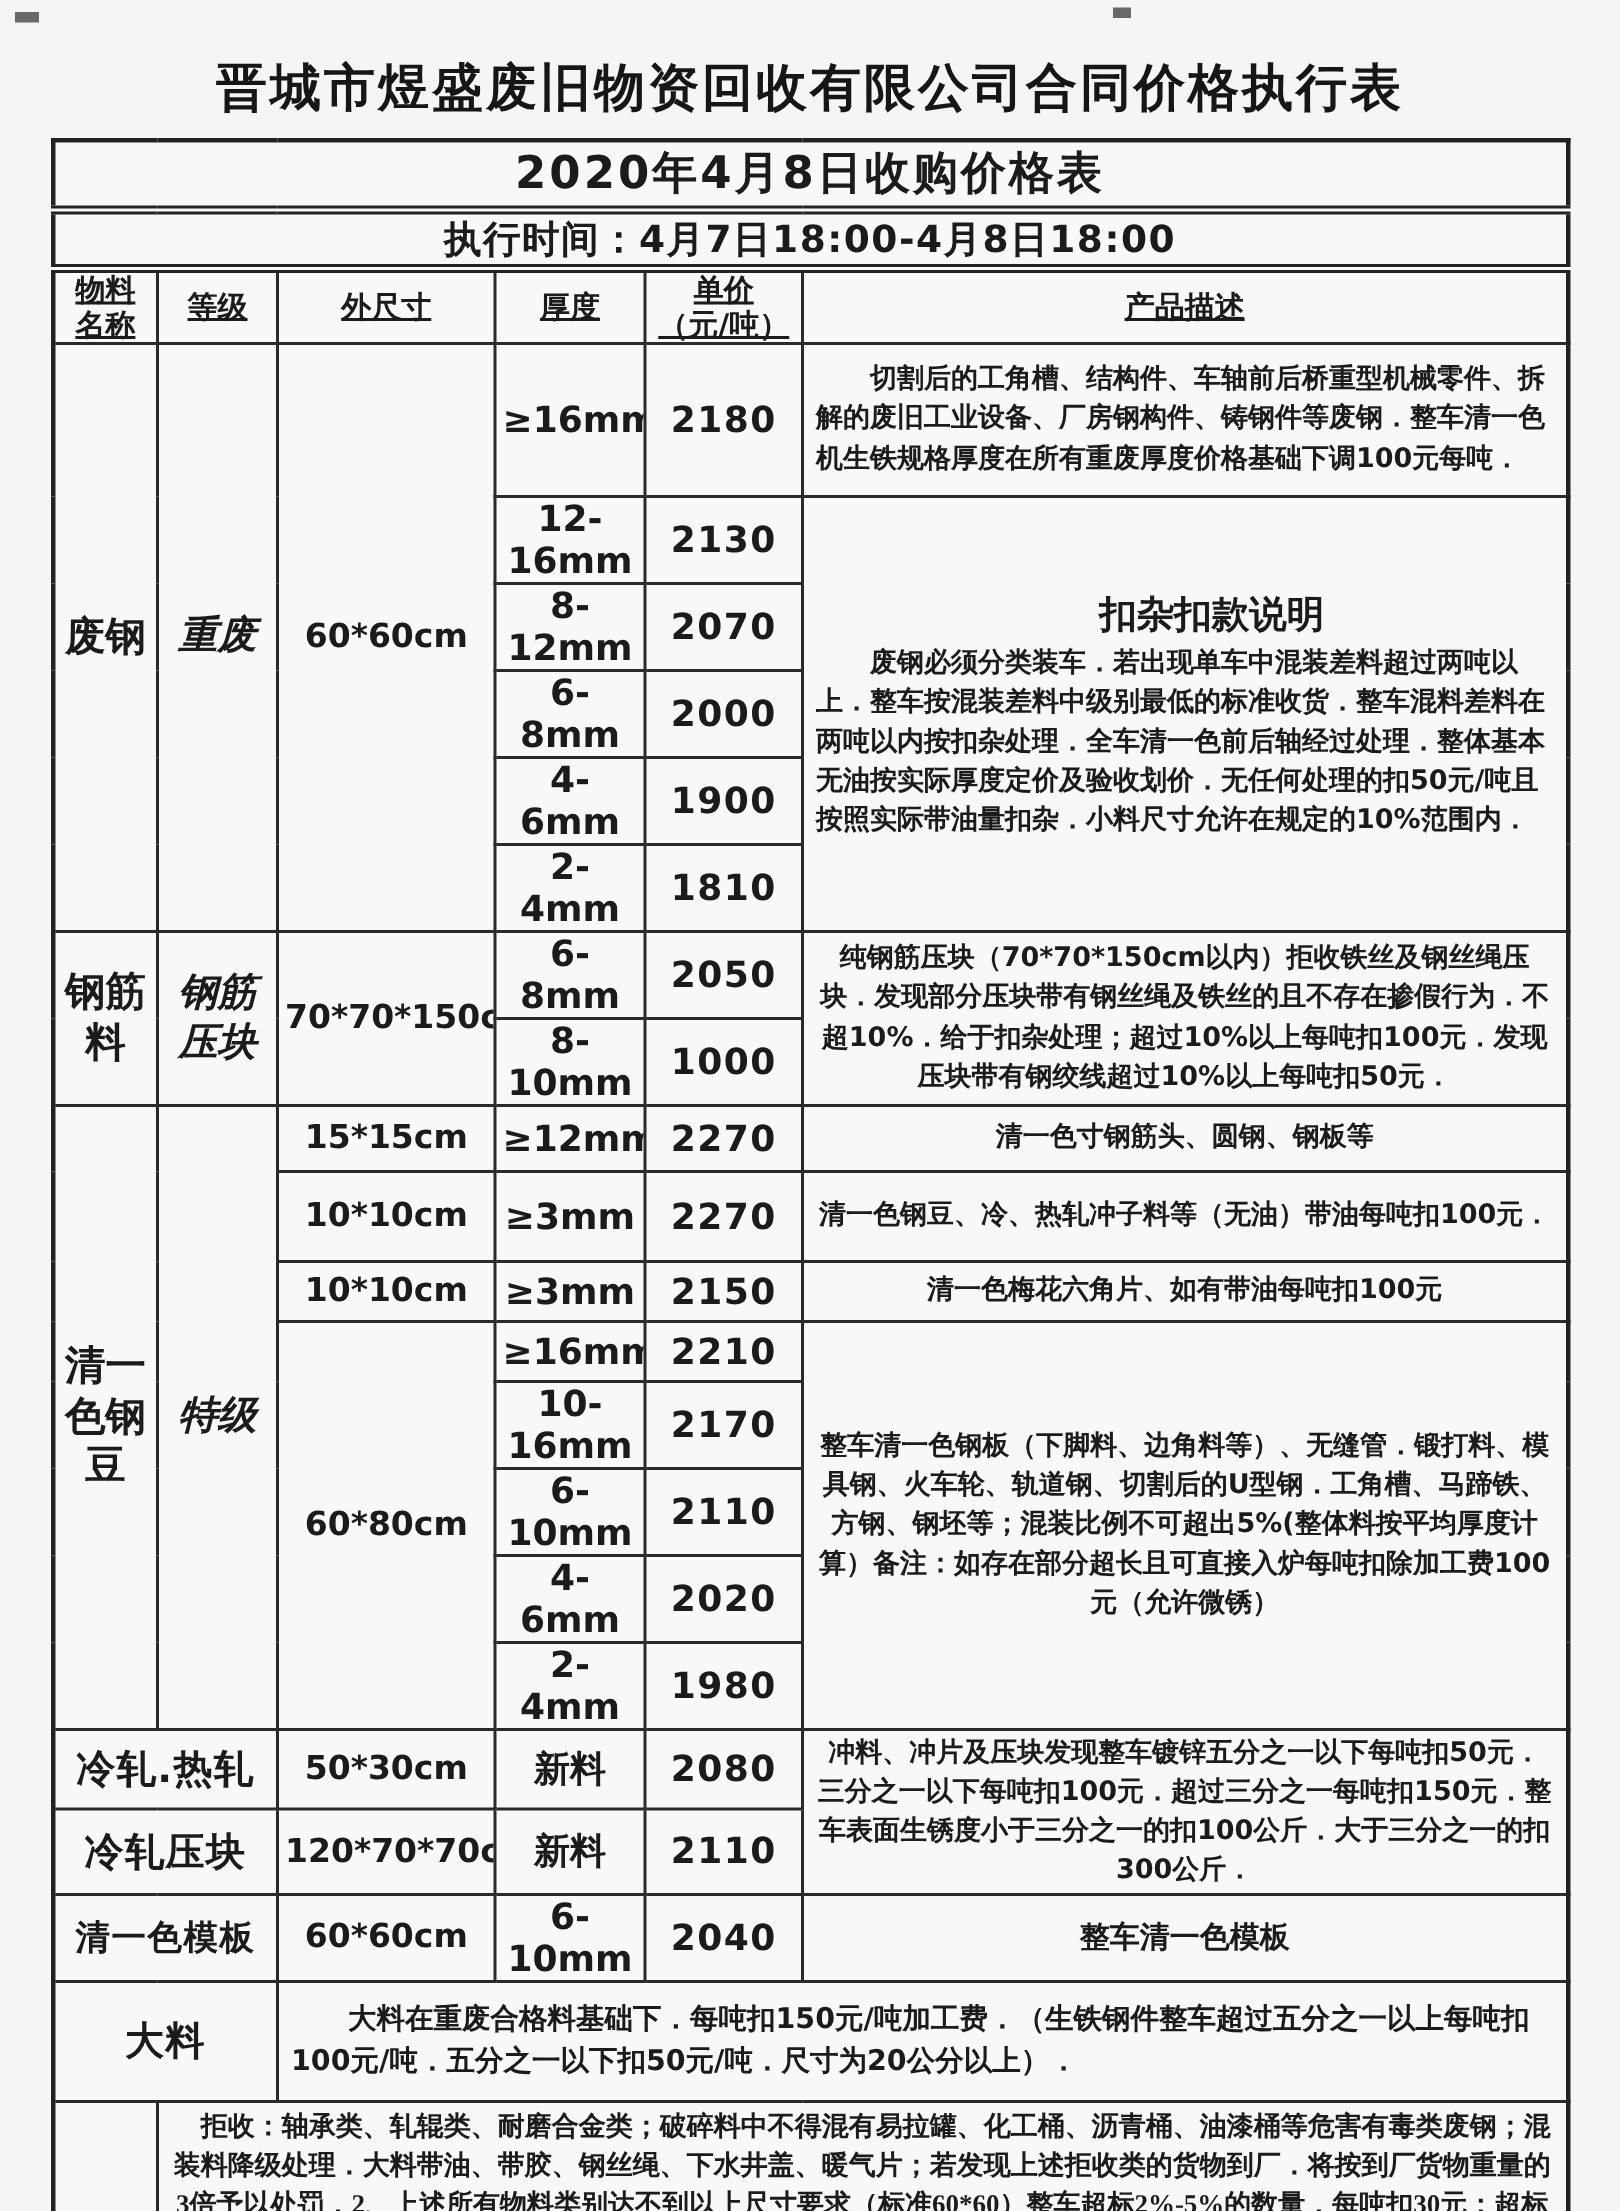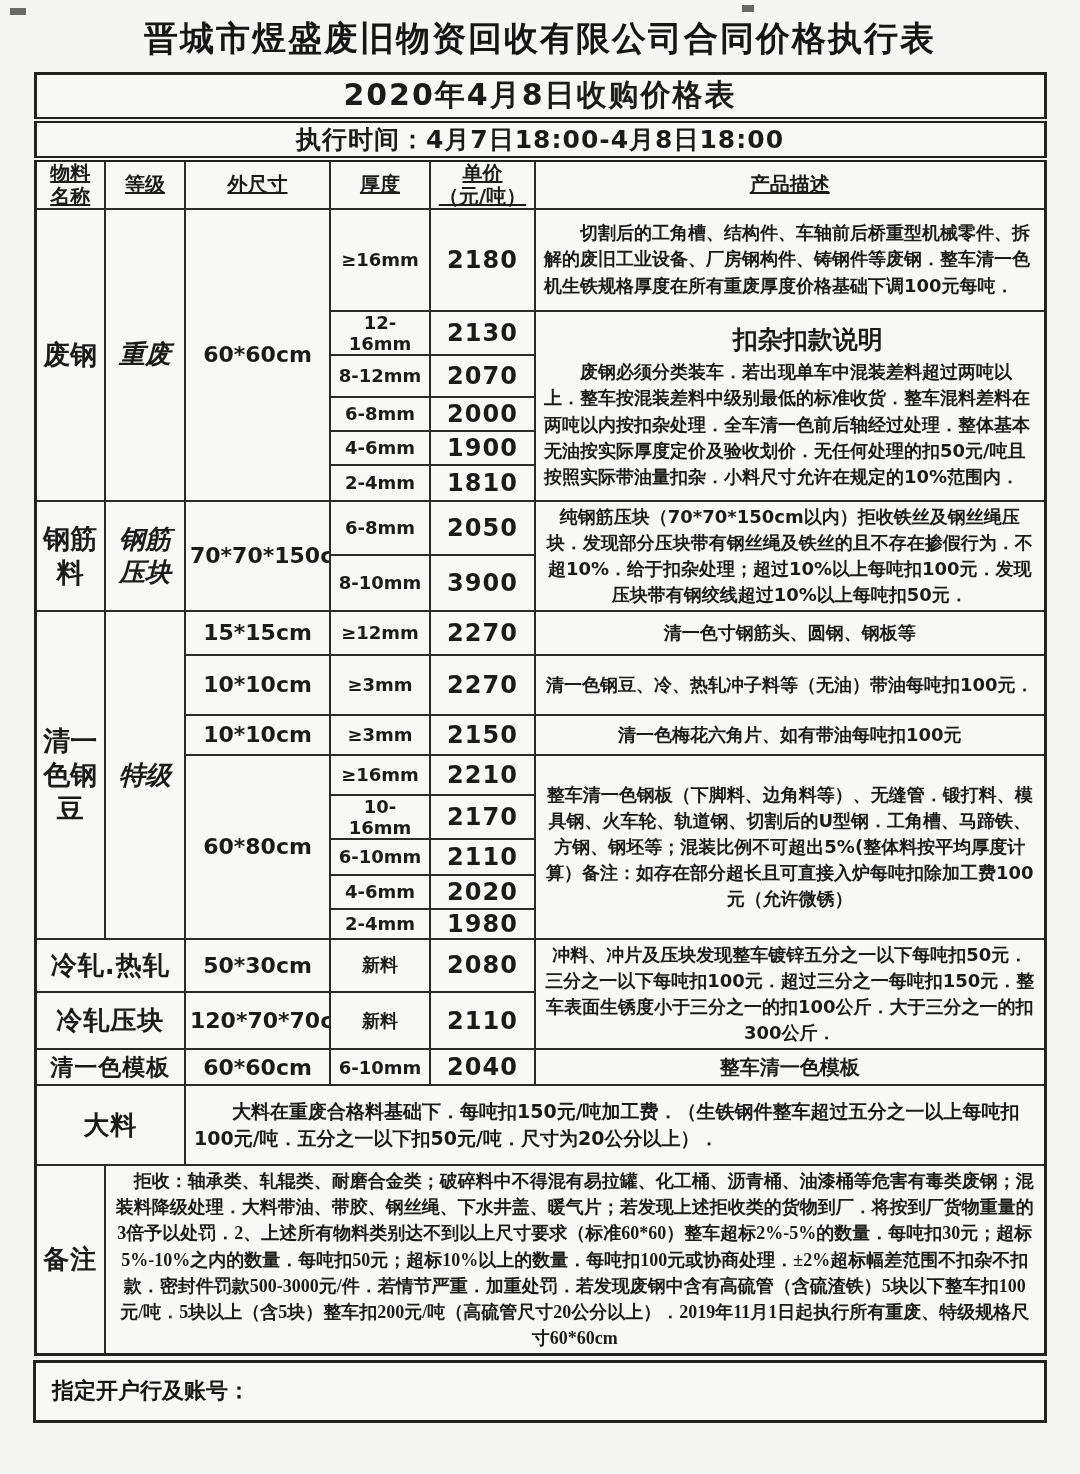--- a/index.html
+++ b/index.html
@@ -10,38 +10,38 @@
     font-weight:bold;color:#1b1b1b;
     position:relative;overflow:hidden;
     -webkit-font-smoothing:antialiased;
   }
   .artifact{position:absolute;background:#3a3a3a;opacity:.75;}
   .a1{left:10px;top:8px;width:16px;height:7px;}
   .a2{left:742px;top:5px;width:12px;height:7px;}
 
   .doc-title{
     text-align:center;font-size:34px;letter-spacing:2px;
-    padding:16px 0 10px 0;color:#161616;
+    padding:36px 0 10px 0;color:#161616;
   }
 
   table.price-table{
     width:1010px;margin:0 auto;border-collapse:collapse;table-layout:fixed;
     border:3px solid #222;background:#f8f8f6;
   }
   td{
     border:2px solid #2a2a2a;text-align:center;vertical-align:middle;
     padding:0 4px;overflow:hidden;color:#1b1b1b;
   }
   tr.hrow1 td{font-size:30px;letter-spacing:2px;border-bottom:6px double #222;}
   tr.hrow2 td{font-size:25px;letter-spacing:1px;border-bottom:6px double #222;}
   tr.chead td{font-size:20px;line-height:1.15;text-decoration:underline;}
   .mat{font-size:27px;line-height:1.25;}
   .grade{font-size:26px;line-height:1.25;font-style:italic;}
   .size{font-size:22px;}
-  .thick{font-size:18px;}
+  .thick{font-size:24px;}
   .price{font-size:24px;letter-spacing:1px;margin-left:28px;}
   .name2{font-size:26px;letter-spacing:1px;}
   .desc{font-size:18px;line-height:1.45;padding:2px 8px;}
   .desc.center{text-align:center;}
   .desc.just{text-align:left;text-indent:2em;}
   .desc.just1{text-align:center;text-indent:1em;font-family:Liberation Serif, serif;}
   .note-title{text-align:center;font-size:25px;margin:1px 0;}
   .bank-box{
     width:976px;margin:4px auto 0 auto;border:3px solid #222;
     padding:10px 16px 12px 16px;background:#f8f8f6;
@@ -125,21 +125,21 @@
   <tr style="height:54px">
     <td class="mat" rowspan="2">钢筋料</td>
     <td class="grade" rowspan="2">钢筋压块</td>
     <td class="size" rowspan="2">70*70*150cm</td>
     <td class="thick">6-8mm</td>
     <td class="price">2050</td>
     <td class="desc center" rowspan="2">纯钢筋压块（70*70*150cm以内）拒收铁丝及钢丝绳压块．发现部分压块带有钢丝绳及铁丝的且不存在掺假行为．不超10%．给于扣杂处理；超过10%以上每吨扣100元．发现压块带有钢绞线超过10%以上每吨扣50元．</td>
   </tr>
   <tr style="height:56px">
     <td class="thick">8-10mm</td>
-    <td class="price">3900</td>
+    <td class="price">1000</td>
   </tr>
 
   <tr style="height:44px">
     <td class="mat" rowspan="8">清一色钢豆</td>
     <td class="grade" rowspan="8">特级</td>
     <td class="size">15*15cm</td>
     <td class="thick">≥12mm</td>
     <td class="price">2270</td>
     <td class="desc center">清一色寸钢筋头、圆钢、钢板等</td>
   </tr>

